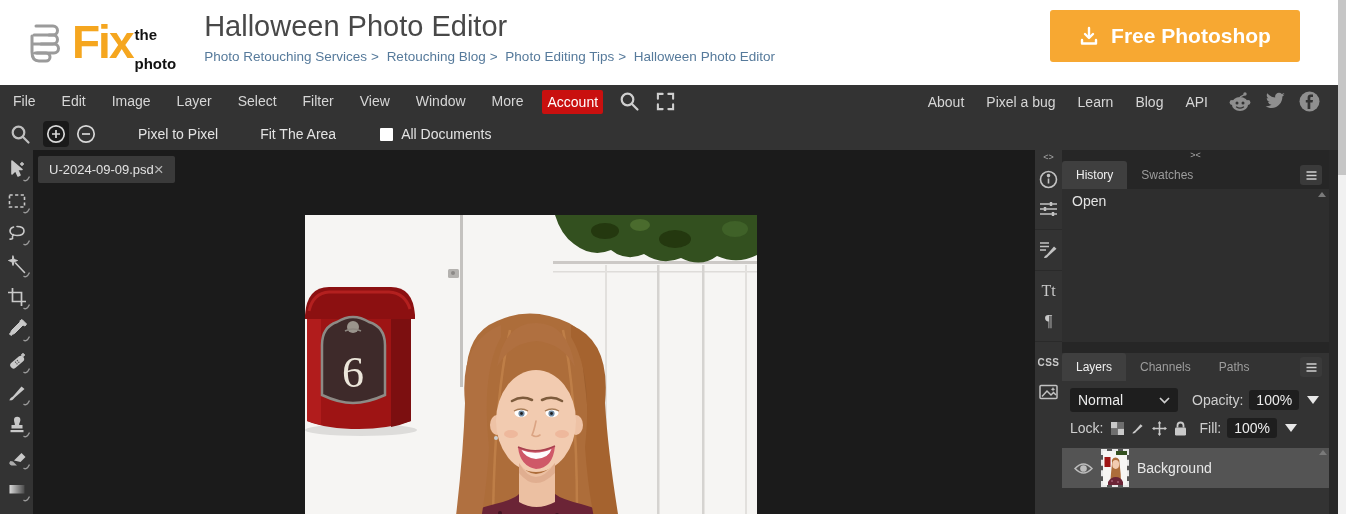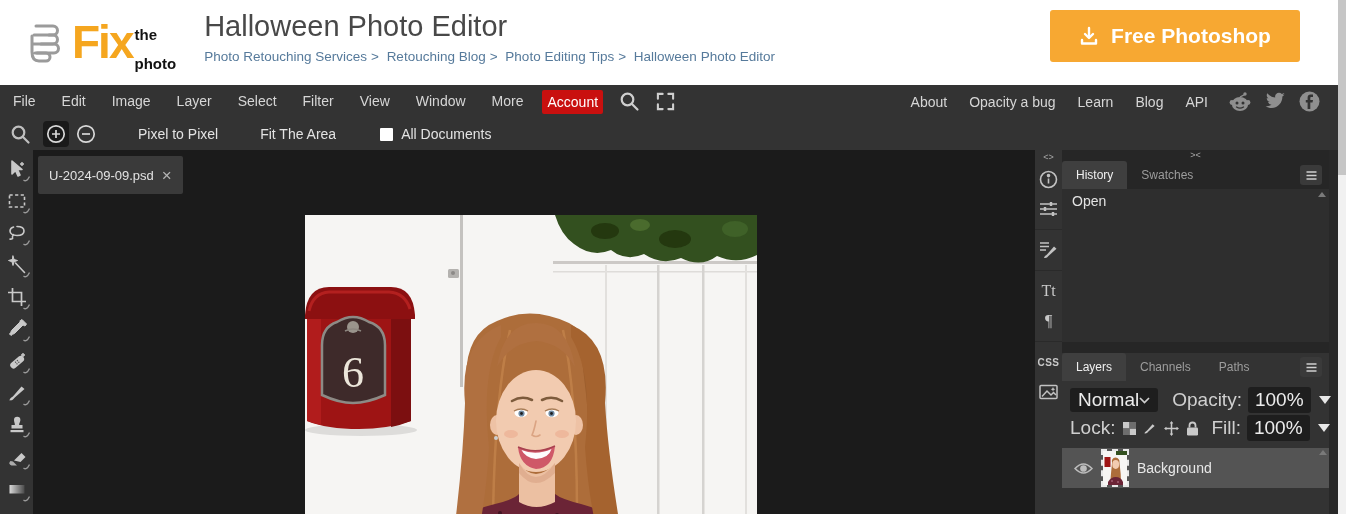--- a/index.html
+++ b/index.html
@@ -46,21 +46,21 @@
   
   .main { position:absolute; top:150px; left:0; width:1338px; height:364px; display:flex; }
 
   
   .tools { width:33px; background:#333; display:flex; flex-direction:column; align-items:center; padding-top:6px; overflow:hidden; }
   .tool { width:26px; height:26px; margin-bottom:6px; position:relative; display:flex; align-items:center; justify-content:center; cursor:pointer; flex:none; }
   .tool .corner { position:absolute; right:0; bottom:-1px; }
 
   
   .canvas { flex:1; background:#1b1b1b; position:relative; overflow:hidden; }
-  .doc-tab { position:absolute; left:5px; top:6px; height:38px; background:#3a3a3a; border-radius:2px; display:flex; align-items:center; padding:0 11px; gap:8px; color:#e2e2e2; font-size:13px; cursor:pointer; }
+  .doc-tab { position:absolute; left:5px; top:6px; height:27px; background:#3a3a3a; border-radius:2px; display:flex; align-items:center; padding:0 11px; gap:0; color:#e2e2e2; font-size:13px; cursor:pointer; }
   .doc-tab .close { color:#b5b5b5; font-size:17px; line-height:17px; cursor:pointer; }
   .photo { position:absolute; left:272px; top:65px; width:452px; height:299px; overflow:hidden; }
 
   
   .sidestrip { width:27px; background:#333; display:flex; flex-direction:column; align-items:center; padding-top:2px; }
   .sideicon { width:27px; height:30px; display:flex; align-items:center; justify-content:center; cursor:pointer; color:#c2c2c2; }
   .side-sep { width:27px; height:6px; border-bottom:1px solid #2a2a2a; margin-bottom:5px; }
   .glyph-tt { font-family:"Liberation Serif",serif; font-size:16px; color:#c8c8c8; }
   .glyph-para { font-family:"Liberation Serif",serif; font-size:16px; color:#c8c8c8; }
   .glyph-css { font-size:10px; font-weight:700; color:#c8c8c8; letter-spacing:0.5px; }
@@ -71,21 +71,21 @@
   .collapse-row { height:11px; display:flex; justify-content:center; align-items:center; }
   .ptabs { height:28px; display:flex; align-items:stretch; position:relative; }
   .ptab { padding:0 14px; font-size:12px; color:#9d9d9d; display:flex; align-items:center; cursor:pointer; border-radius:3px 3px 0 0; }
   .ptab.active { background:#3f3f3f; color:#f0f0f0; }
   .pmenu-btn { position:absolute; right:7px; top:4px; width:22px; height:20px; background:#3a3a3a; border-radius:3px; display:flex; align-items:center; justify-content:center; cursor:pointer; }
   .history-body { height:153px; background:#2e2e2e; position:relative; }
   .history-entry { font-size:14px; color:#e3e3e3; padding:4px 10px; cursor:pointer; }
   .tiny-arrow { position:absolute; top:3px; right:3px; width:0; height:0; border-left:4px solid transparent; border-right:4px solid transparent; border-bottom:5px solid #7a7a7a; }
   .panel-gap { height:11px; background:#262626; }
   .layers-panel { flex:1; background:#333; display:flex; flex-direction:column; }
-  .layer-controls { padding:5px 8px 0 8px; color:#cfcfcf; font-size:19px; }
+  .layer-controls { padding:5px 8px 0 8px; color:#cfcfcf; font-size:14px; }
   .lc-row { display:flex; align-items:center; height:28px; }
   .blend-select { width:108px; height:24px; background:#1e1e1e; border-radius:3px; display:flex; align-items:center; justify-content:space-between; padding:0 8px; color:#ececec; cursor:pointer; }
   .chip { background:#1e1e1e; border-radius:3px; padding:2px 7px; color:#ececec; margin-left:6px; cursor:pointer; }
   .tri-down { width:0; height:0; border-left:6px solid transparent; border-right:6px solid transparent; border-top:8px solid #e8e8e8; margin-left:8px; cursor:pointer; }
   .lock-icons { display:flex; align-items:center; gap:7px; margin:0 12px 0 8px; }
   .lock-icons svg { cursor:pointer; }
   .layer-row { height:40px; background:#545454; display:flex; align-items:center; gap:10px; padding:0 12px; margin-top:6px; cursor:pointer; position:relative; }
   .layer-thumb { width:24px; height:34px; background:#fff; outline:2px dashed #e8e8e8; outline-offset:0px; }
   .layer-name { font-size:14px; color:#e8e8e8; }
   .lbl { margin-left:14px; }
@@ -146,21 +146,21 @@
   <span class="iconbtn">
     <svg width="19" height="19" viewBox="0 0 20 20" fill="none" stroke="#cfcfcf" stroke-width="2.2" stroke-linecap="round">
       <path d="M2 7 V2 h5"></path>
         <path d="M13 2 h5 v5"></path>
         <path d="M18 13 v5 h-5"></path>
         <path d="M7 18 H2 v-5"></path>
     </svg>
   </span>
   <span class="spacer"></span>
   <span class="ritem">About</span>
-  <span class="ritem">Opacity a bug</span>
+  <span class="ritem">Pixel a bug</span>
   <span class="ritem">Learn</span>
   <span class="ritem">Blog</span>
   <span class="ritem">API</span>
   <span class="social">
     <svg width="22" height="21" viewBox="0 0 22 21">
       <circle cx="16" cy="3" r="1.7" fill="#8f8f8f"></circle>
         <path d="M11 6 L15.5 3.6" stroke="#8f8f8f" stroke-width="1.3" fill="none"></path>
       <circle cx="3" cy="11.5" r="2.4" fill="#8f8f8f"></circle>
         <circle cx="19" cy="11.5" r="2.4" fill="#8f8f8f"></circle>
       <ellipse cx="11" cy="13" rx="8.2" ry="7" fill="#8f8f8f"></ellipse>

